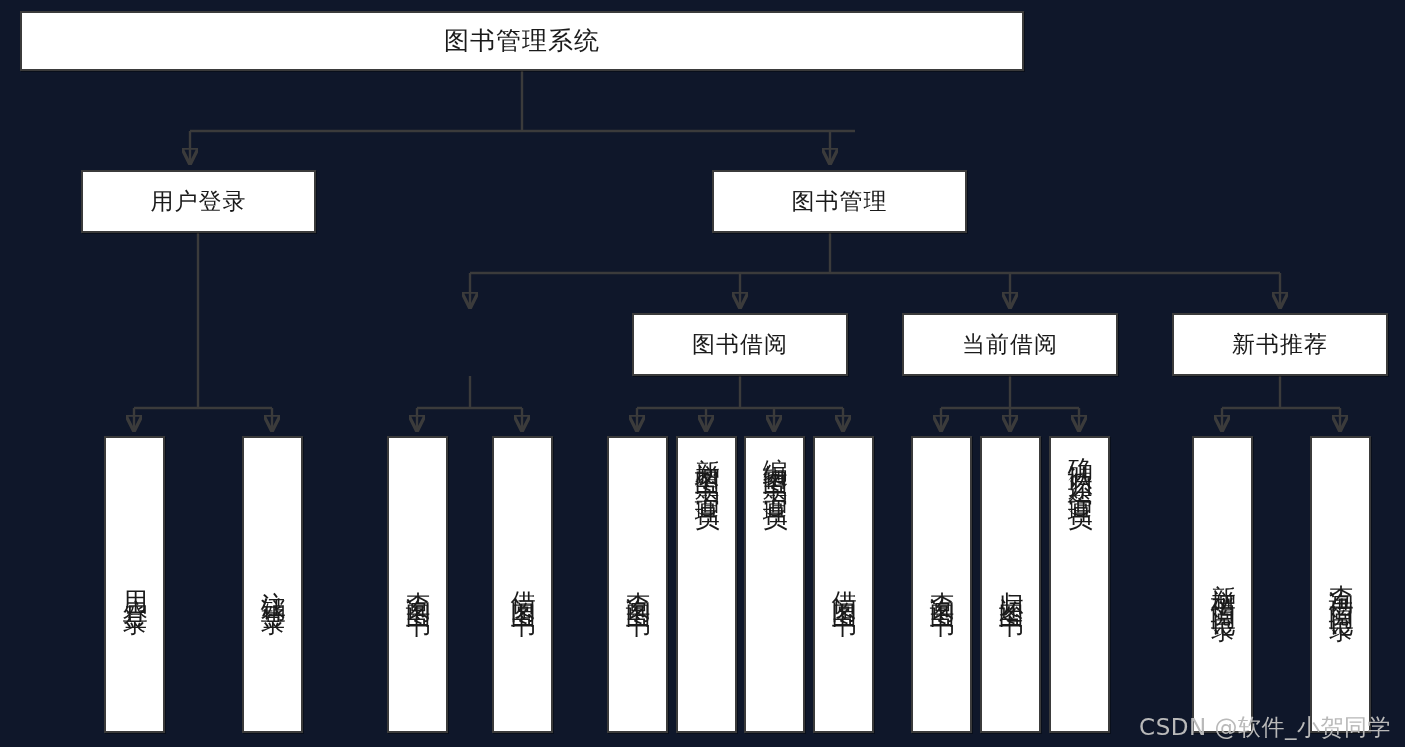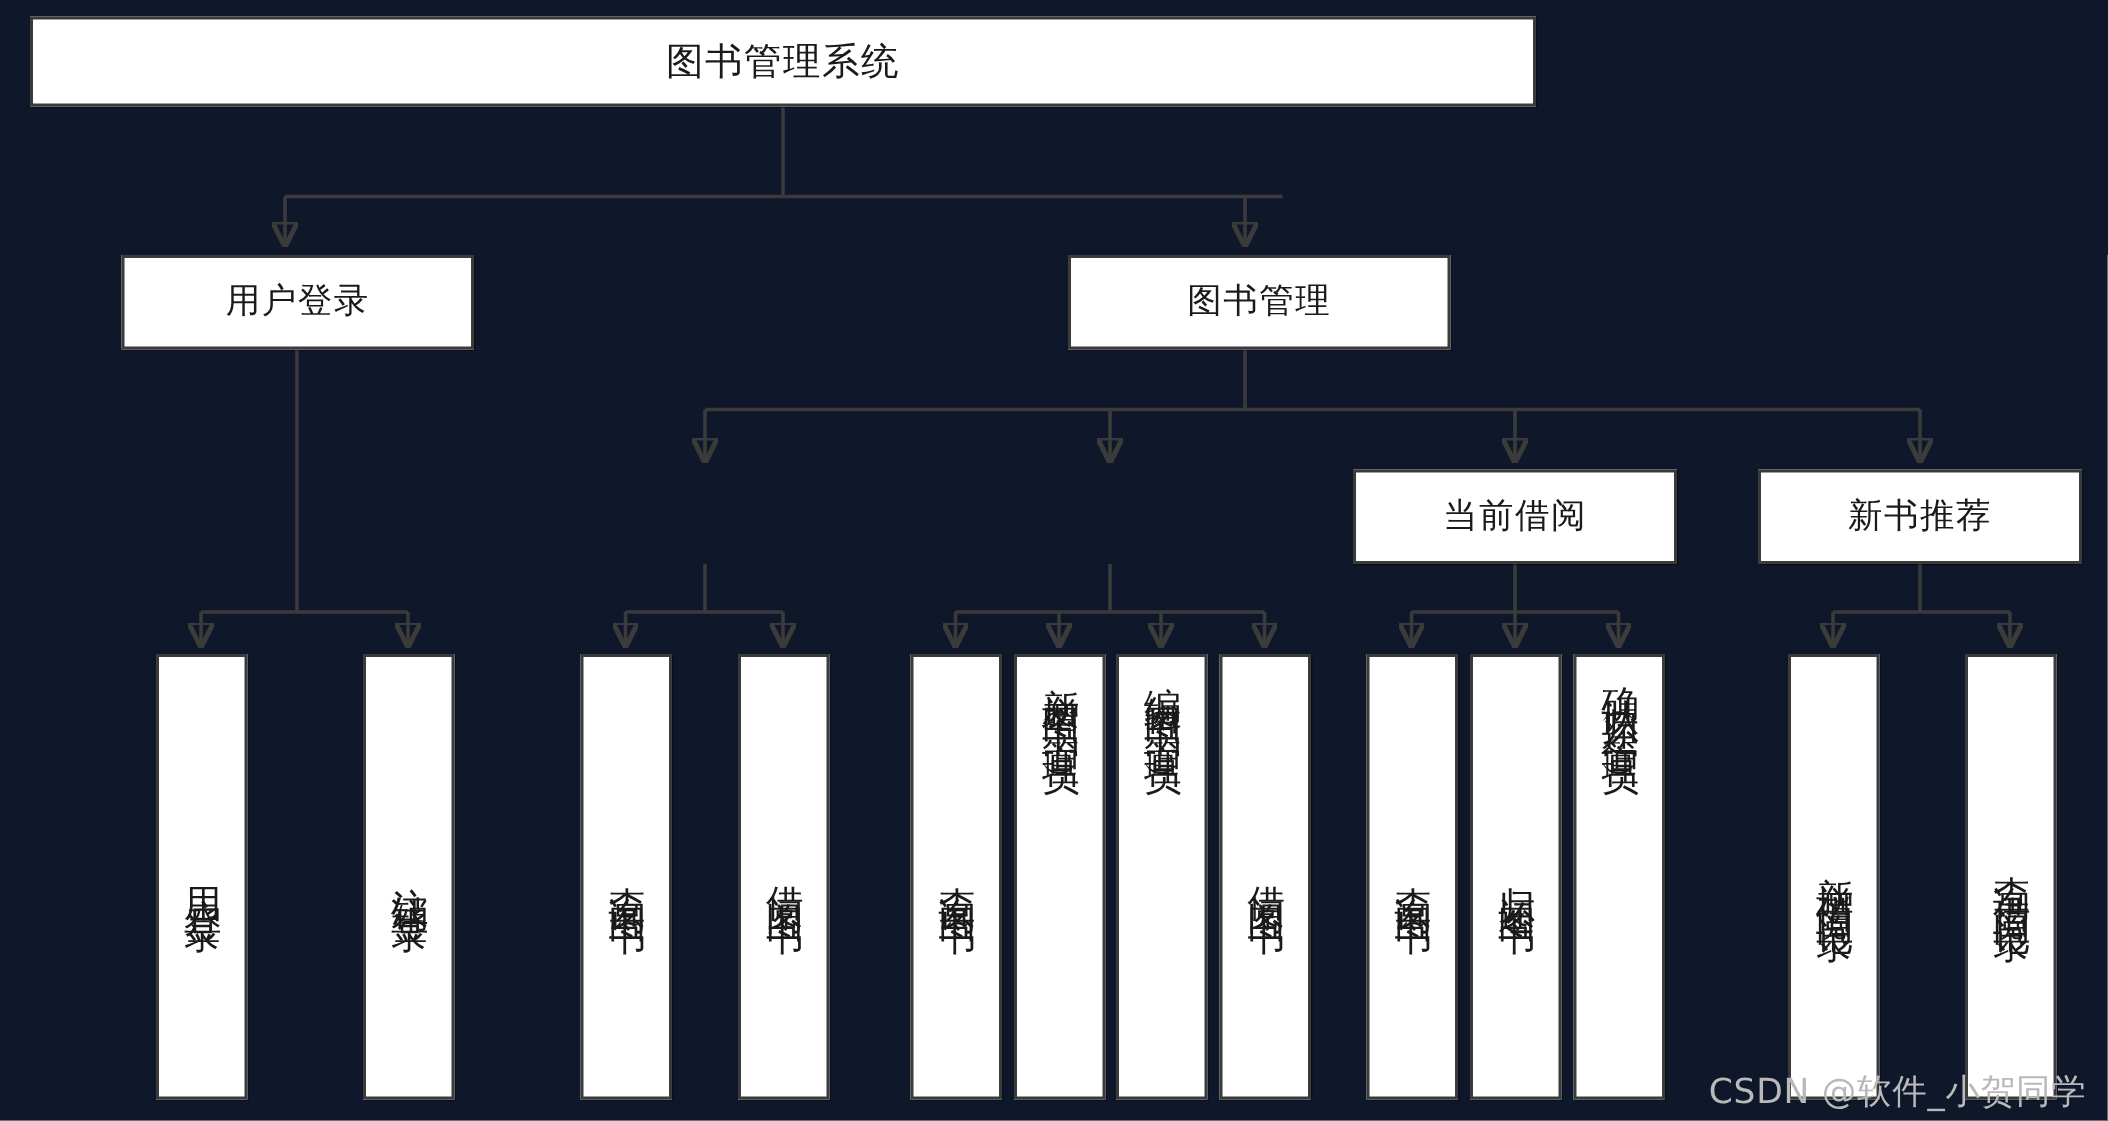--- a/index.html
+++ b/index.html
@@ -109,20 +109,23 @@
     <span class="lbl">图书管理系统</span>
   </div>
 
   <div class="node h" style="left:81px;top:170px;width:235px;height:63px;">
     <span class="lbl">用户登录</span>
   </div>
   <div class="node h" style="left:712px;top:170px;width:255px;height:63px;">
     <span class="lbl">图书管理</span>
   </div>
 
+  <div class="node h" style="left:632px;top:313px;width:216px;height:63px;">
+    <span class="lbl">图书借阅</span>
+  </div>
   <div class="node h" style="left:902px;top:313px;width:216px;height:63px;">
     <span class="lbl">当前借阅</span>
   </div>
   <div class="node h" style="left:1172px;top:313px;width:216px;height:63px;">
     <span class="lbl">新书推荐</span>
   </div>
 
   <div class="node v mid" style="left:104px;top:436px;width:61px;height:297px;">
     <span class="lbl">用户登录</span>
   </div>

